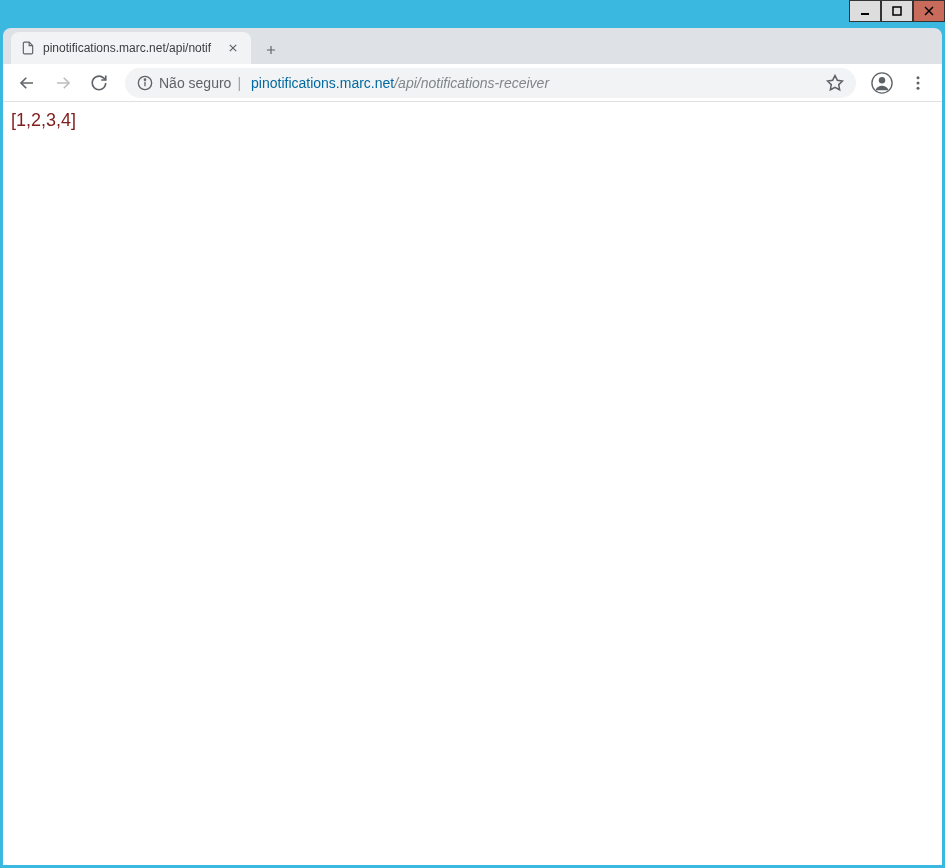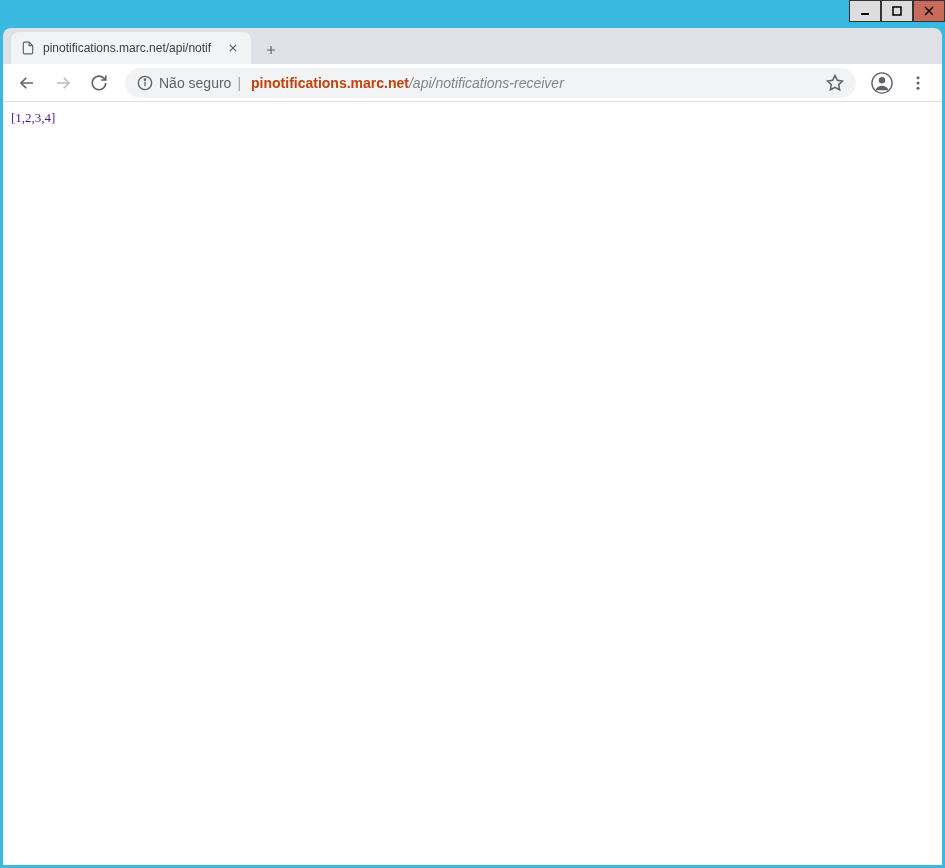--- a/index.html
+++ b/index.html
@@ -158,41 +158,41 @@
     }
     
     .url-display {
       flex: 1;
       font-size: 14px;
       white-space: nowrap;
       overflow: hidden;
       display: flex;
     }
     
-    .url-host { color: #c2410c; font-weight: bold; }
+    .url-host { color: #0369a1; }
     .url-path { color: #80868b; font-style: italic; }
     
     .star-btn, .profile-btn, .menu-btn {
       width: 32px;
       height: 32px;
       display: flex;
       align-items: center;
       justify-content: center;
       border-radius: 50%;
       cursor: pointer;
       color: #5f6368;
     }
     
     .content-area {
       flex: 1;
       background: #fff;
       padding: 8px;
-      font-family: Liberation Serif, serif;
-      font-size: 13px;
-      color: #4c1d95;
+      font-family: Liberation Sans, sans-serif;
+      font-size: 18px;
+      color: #7f1d1d;
     }
     
     svg { display: block; }
   </style>
 </head>
 <body>
 
 <div class="window-frame">
 
   <div class="titlebar">

